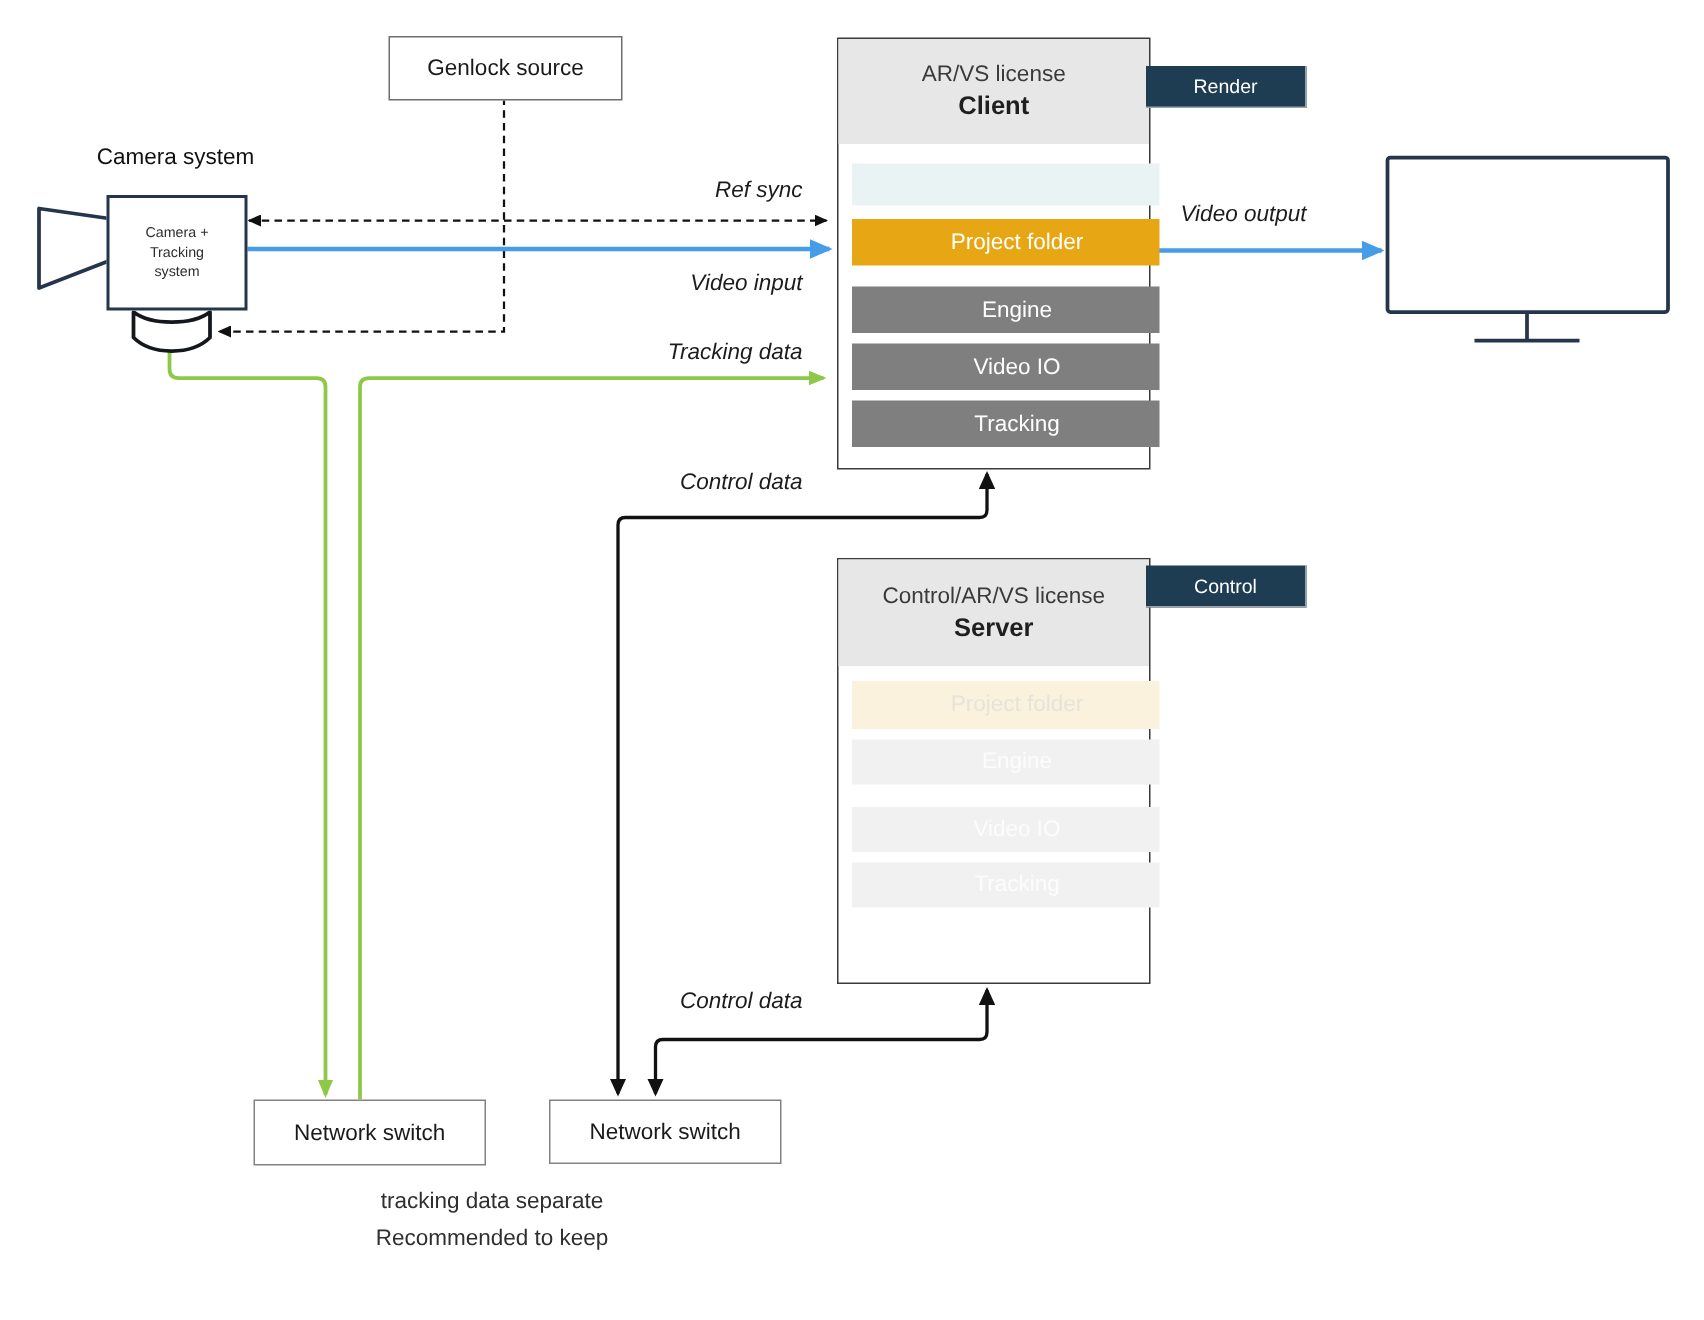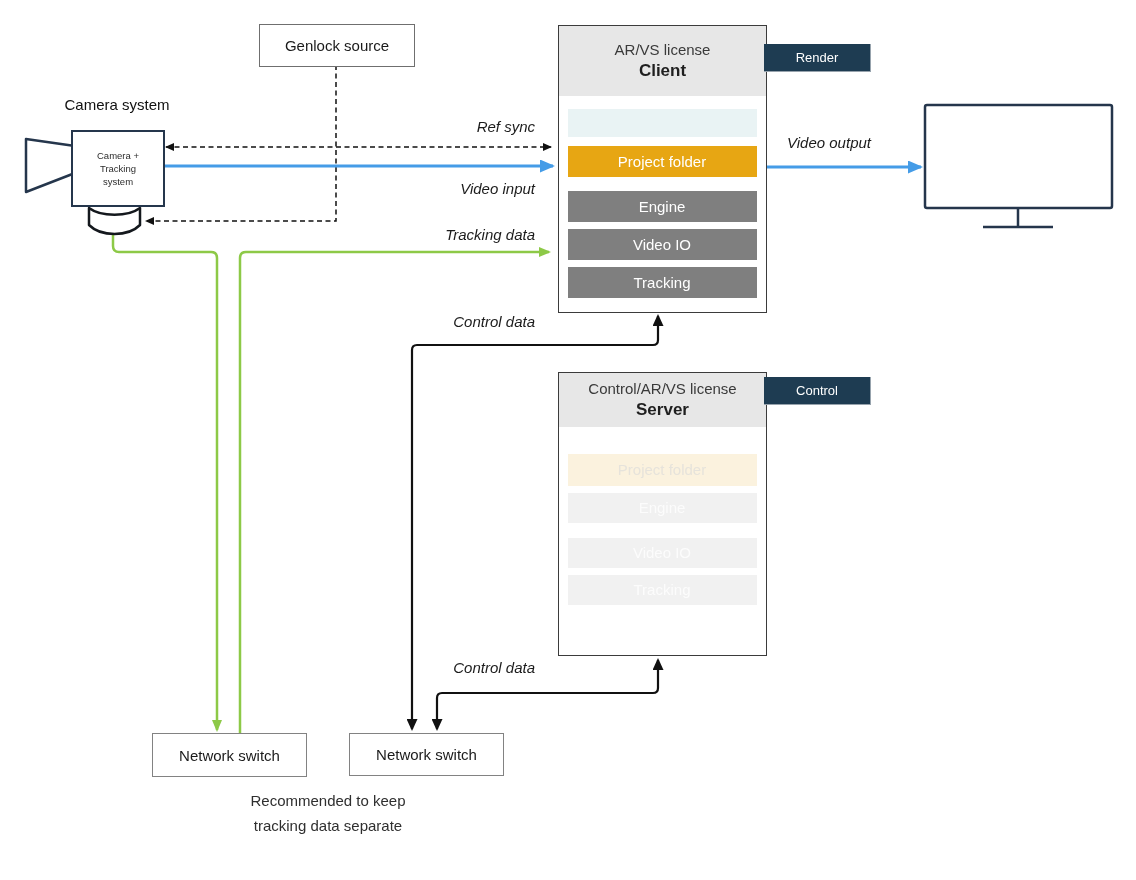--- a/index.html
+++ b/index.html
@@ -4,41 +4,41 @@
 <style>
   html,body{margin:0;padding:0;background:#fff;}
   .stage{position:relative;width:1136px;height:880px;background:#fff;overflow:hidden;
          font-family:"Liberation Sans",sans-serif;}
   .stage svg.wires{position:absolute;left:0;top:0;z-index:1;}
 
   
   .node{position:absolute;z-index:2;background:#fff;display:flex;align-items:center;
         justify-content:center;color:#1a1a1a;}
   .genlock{left:259px;top:24px;width:154px;height:41px;border:1px solid #6f6f6f;font-size:15px;}
-  .switch{border:1px solid #828282;font-size:15px;}
+  .switch{border:1px solid #828282;font-size:15px;margin-left:17px;}
   .switch-left{left:152px;top:733px;width:153px;height:42px;}
   .switch-right{left:349px;top:733px;width:153px;height:41px;}
 
   .camera-title{position:absolute;left:32px;top:96px;width:170px;z-index:2;
         text-align:center;font-size:15px;color:#111;}
   .camera-box{left:71px;top:130px;width:90px;height:73px;border:2.5px solid #25364C;
         flex-direction:column;font-size:9.5px;line-height:1.4;color:#2d2d2d;text-align:center;align-items:center;}
 
   
   .bigbox{position:absolute;z-index:2;width:207px;background:#fff;border:1.5px solid #3b3b3b;}
   .client{left:558px;top:25px;height:286px;}
   .server{left:558px;top:372px;height:282px;}
   .bb-header{position:absolute;left:0;top:0;right:0;background:#e7e7e7;display:flex;
         flex-direction:column;align-items:center;justify-content:center;gap:3px;}
   .client .bb-header{height:70px;}
-  .server .bb-header{height:54px;}
+  .server .bb-header{height:71px;}
   .bb-license{font-size:15px;color:#3a3a3a;}
   .bb-role{font-size:17px;font-weight:bold;color:#1f1f1f;text-align:center;}
   .row{position:absolute;left:8.5px;width:189px;display:flex;align-items:center;
-       justify-content:center;font-size:15px;}
+       justify-content:center;font-size:15px;padding-left:16px;}
   .row-empty{background:#E9F3F4;}
   .row-orange{background:#E7A613;color:#fff;}
   .row-gray{background:#7f7f7f;color:#fff;}
   .row-teal{background:#4AA2A8;color:#fff;}
   .row-cream{background:#FBF2DE;color:#E6E3DB;}
   .row-faint{background:#F1F1F1;color:#FCFCFC;}
   .client .row:nth-of-type(2){top:82.5px;height:28px;}
   .client .row:nth-of-type(3){top:119.5px;height:31px;}
   .client .row:nth-of-type(4){top:164.5px;height:31px;}
   .client .row:nth-of-type(5){top:202.5px;height:31px;}
@@ -152,22 +152,22 @@
   <div class="tag tag-control">Control</div>
 
   <div class="node switch switch-left">
     <span>Network switch</span>
   </div>
   <div class="node switch switch-right">
     <span>Network switch</span>
   </div>
 
   <div class="note">
+    <div>tracking data separate</div>
     <div>Recommended to keep</div>
-    <div>tracking data separate</div>
   </div>
 
   <div class="flow-label lbl-refsync">Ref sync</div>
   <div class="flow-label lbl-videoinput">Video input</div>
   <div class="flow-label lbl-trackingdata">Tracking data</div>
   <div class="flow-label lbl-controlupper">Control data</div>
   <div class="flow-label lbl-controllower">Control data</div>
   <div class="flow-label lbl-videooutput">Video output</div>
 </div>
 

